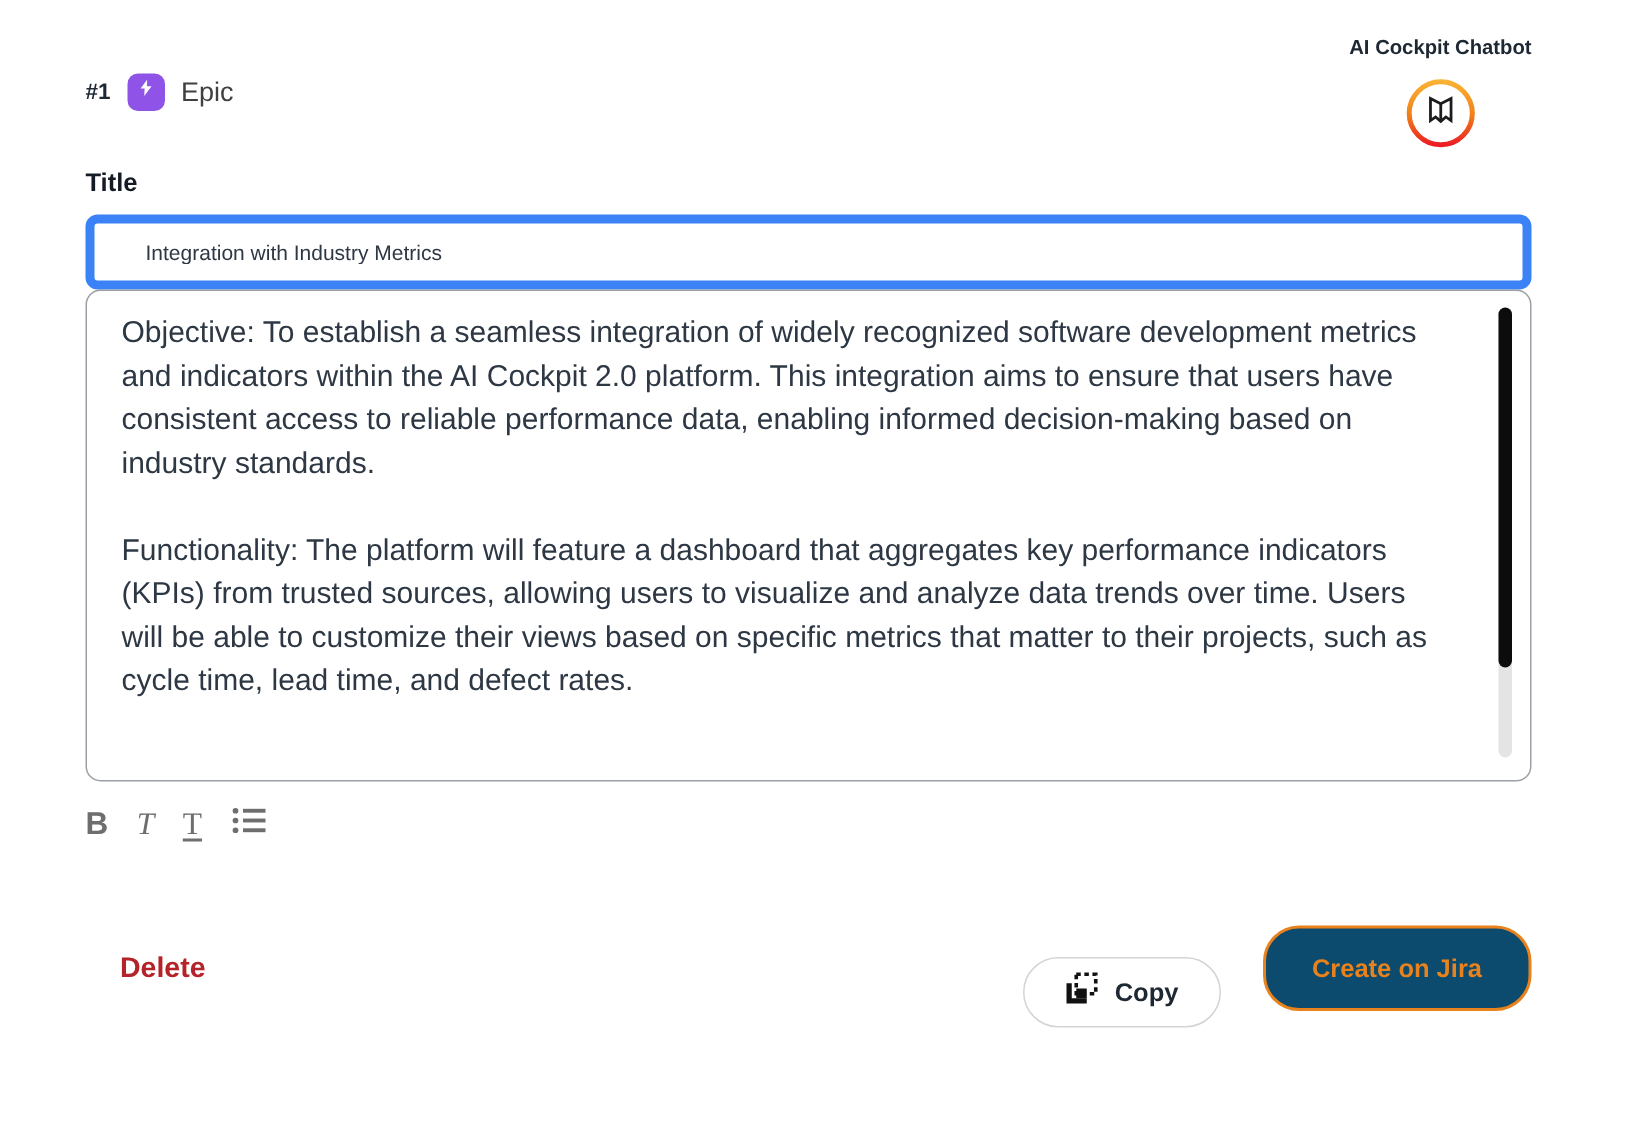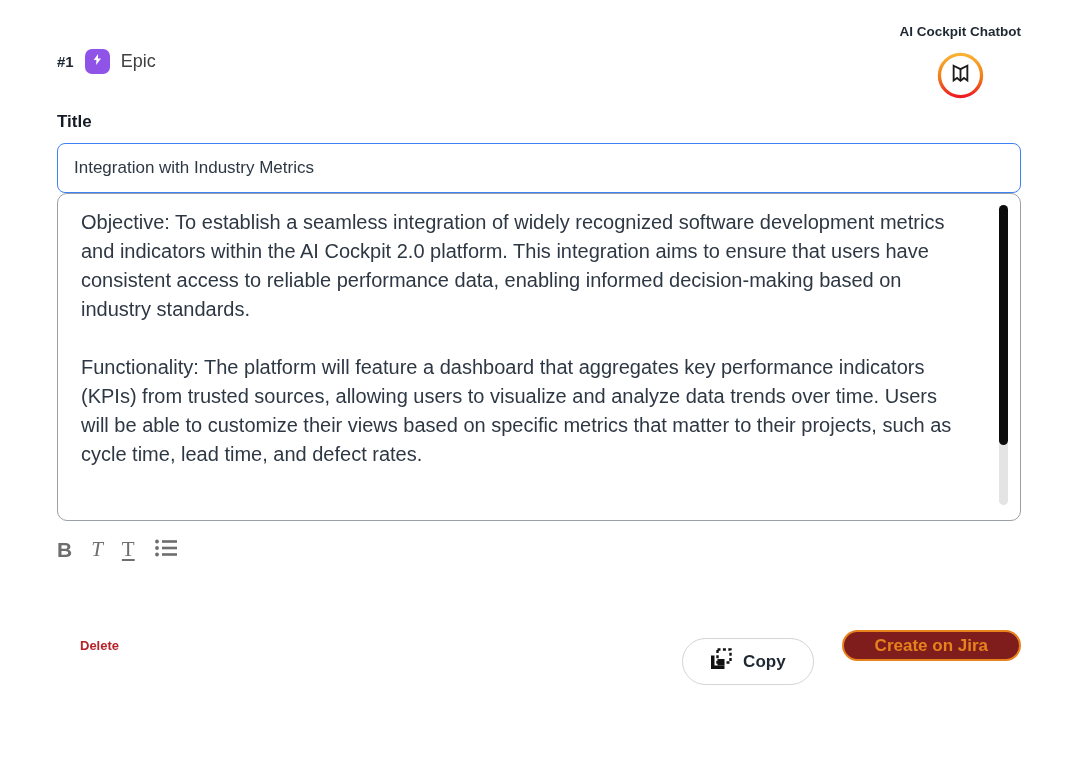--- a/index.html
+++ b/index.html
@@ -28,24 +28,24 @@
   .app-name { font-weight: bold; font-size: 13.5px; color: #1e2833; }
   .logo-circle { width: 47px; height: 47px; display: block; }
 
   
   .field-label {
     font-weight: bold; font-size: 17px; color: #141b24;
     margin: 26px 0 11px;
   }
   .title-input {
     width: 100%; height: 50px;
-    border: 1px solid #3b82f6; border-radius: 8px;
+    border: 6px solid #3b82f6; border-radius: 8px;
     font-family: "Liberation Sans", sans-serif;
-    font-size: 17px; color: #2e3844;
-    padding: 0 16px; background: #fff; outline: none;
+    font-size: 14px; color: #2e3844;
+    padding: 0 34px; background: #fff; outline: none;
   }
 
   .desc-box {
     position: relative; height: 328px;
     border: 1px solid #9aa0a6; border-radius: 10px;
     padding: 14px 52px 0 23px;
     font-size: 20px; line-height: 29px; color: #2e3844;
     overflow: hidden; background: #fff;
   }
   .desc-box p { margin: 0 0 29px; }
@@ -71,34 +71,34 @@
   .fmt-italic { font-family: "Liberation Serif", serif; font-style: italic; }
   .fmt-underline { font-family: "Liberation Serif", serif; text-decoration: underline; text-underline-offset: 3px; }
 
   
   .footer-row {
     display: flex; justify-content: space-between; align-items: center;
     margin-top: 42px; padding-left: 23px;
   }
   .delete-btn {
     background: none; border: none; cursor: pointer;
-    color: #b4232a; font-weight: bold; font-size: 13px;
+    color: #b4232a; font-weight: bold; font-size: 19px;
     font-family: "Liberation Sans", sans-serif;
   }
   .actions { display: flex; align-items: center; gap: 28px; }
   .copy-btn {
     display: flex; align-items: center; gap: 11px;
     height: 47px; padding: 0 27px;
     background: #fff; border: 1.5px solid #d4d4d4; border-radius: 24px;
     font-family: "Liberation Sans", sans-serif;
     font-weight: bold; font-size: 17px; color: #1e2833; cursor: pointer; margin-top: 32px;
   }
   .jira-btn {
-    height: 31px; padding: 0 31px;
-    background: #7f1d1d; border: 2px solid #e8821d; border-radius: 24px;
+    height: 57px; padding: 0 31px;
+    background: #0c4a6e; border: 2px solid #e8821d; border-radius: 24px;
     font-family: "Liberation Sans", sans-serif;
     font-weight: bold; font-size: 17px; color: #e8821d; cursor: pointer;
   }
 </style>
 </head>
 <body>
 
 <div class="wrap">
 
   

